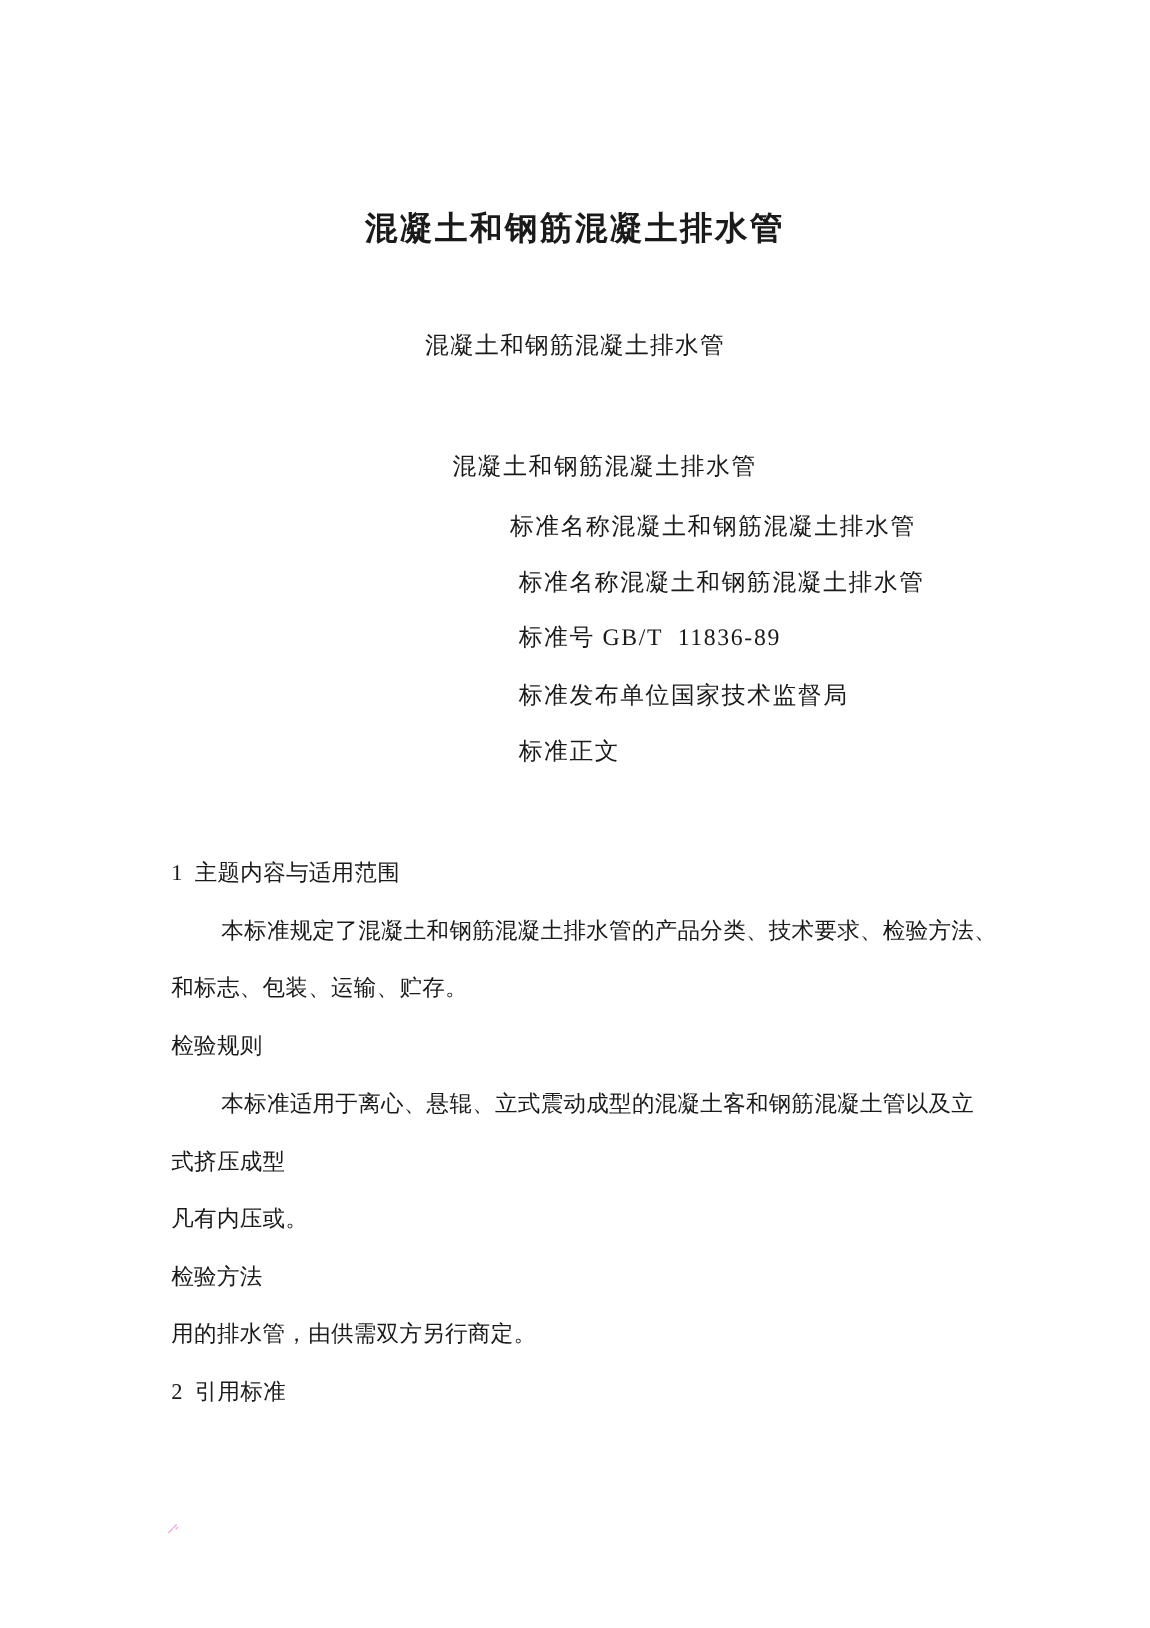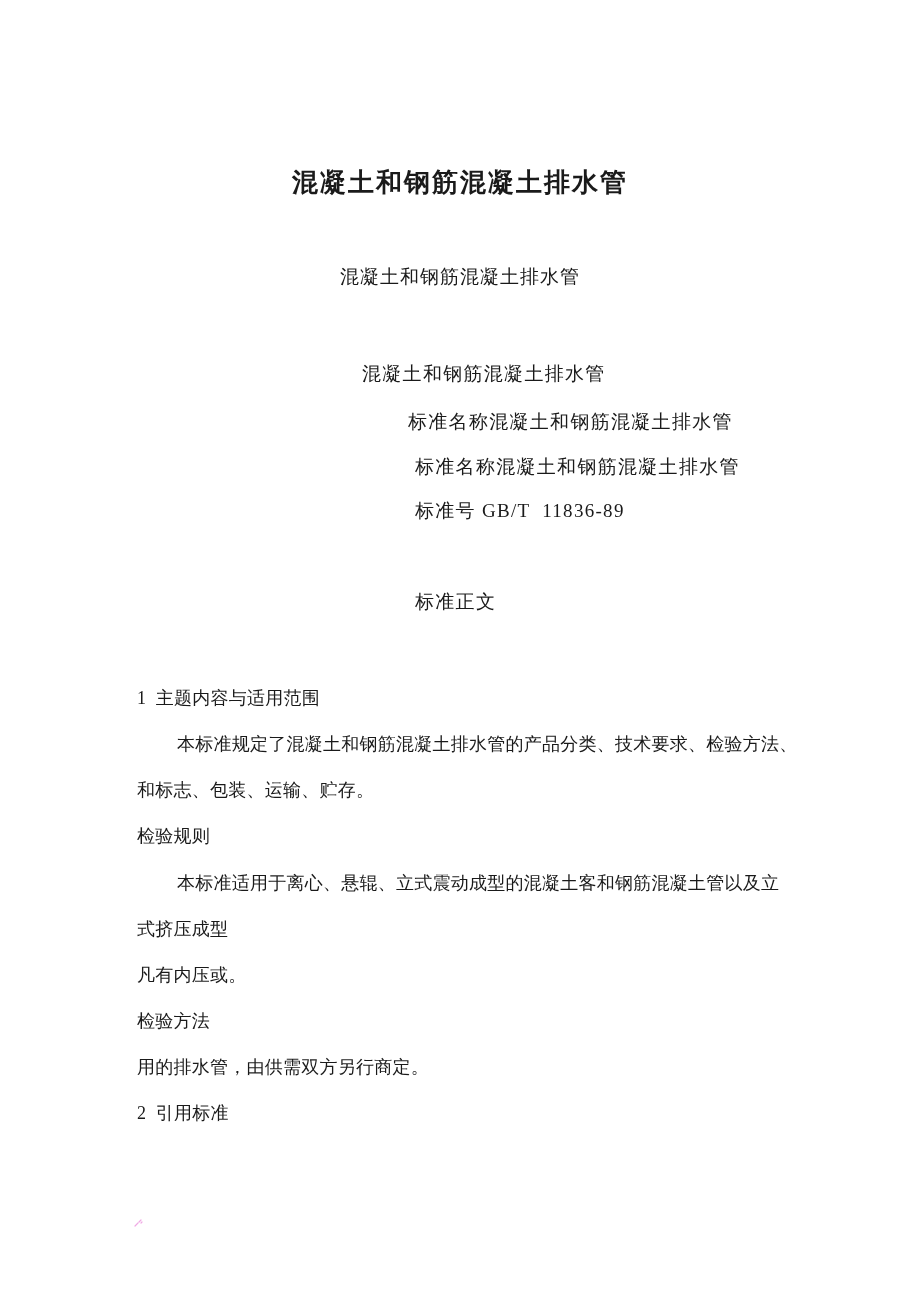--- a/index.html
+++ b/index.html
@@ -95,20 +95,21 @@
   <div class="doc-subtitle">混凝土和钢筋混凝土排水管</div>
 
   <div class="meta-heading">混凝土和钢筋混凝土排水管</div>
 
   <div class="meta-line meta-0">标准名称混凝土和钢筋混凝土排水管</div>
 
   <div class="meta-line meta-1">标准名称混凝土和钢筋混凝土排水管</div>
 
   <div class="meta-line meta-2">标准号 GB/T  11836-89</div>
 
+  <div class="meta-line meta-3">标准发布单位国家技术监督局</div>
 
   <div class="meta-line meta-4">标准正文</div>
 
   <div class="doc-body">
     <div class="bline">1  主题内容与适用范围</div>
     <div class="bline indent">本标准规定了混凝土和钢筋混凝土排水管的产品分类、技术要求、检验方法、</div>
     <div class="bline">和标志、包装、运输、贮存。</div>
     <div class="bline">检验规则</div>
     <div class="bline indent">本标准适用于离心、悬辊、立式震动成型的混凝土客和钢筋混凝土管以及立</div>
     <div class="bline">式挤压成型</div>

